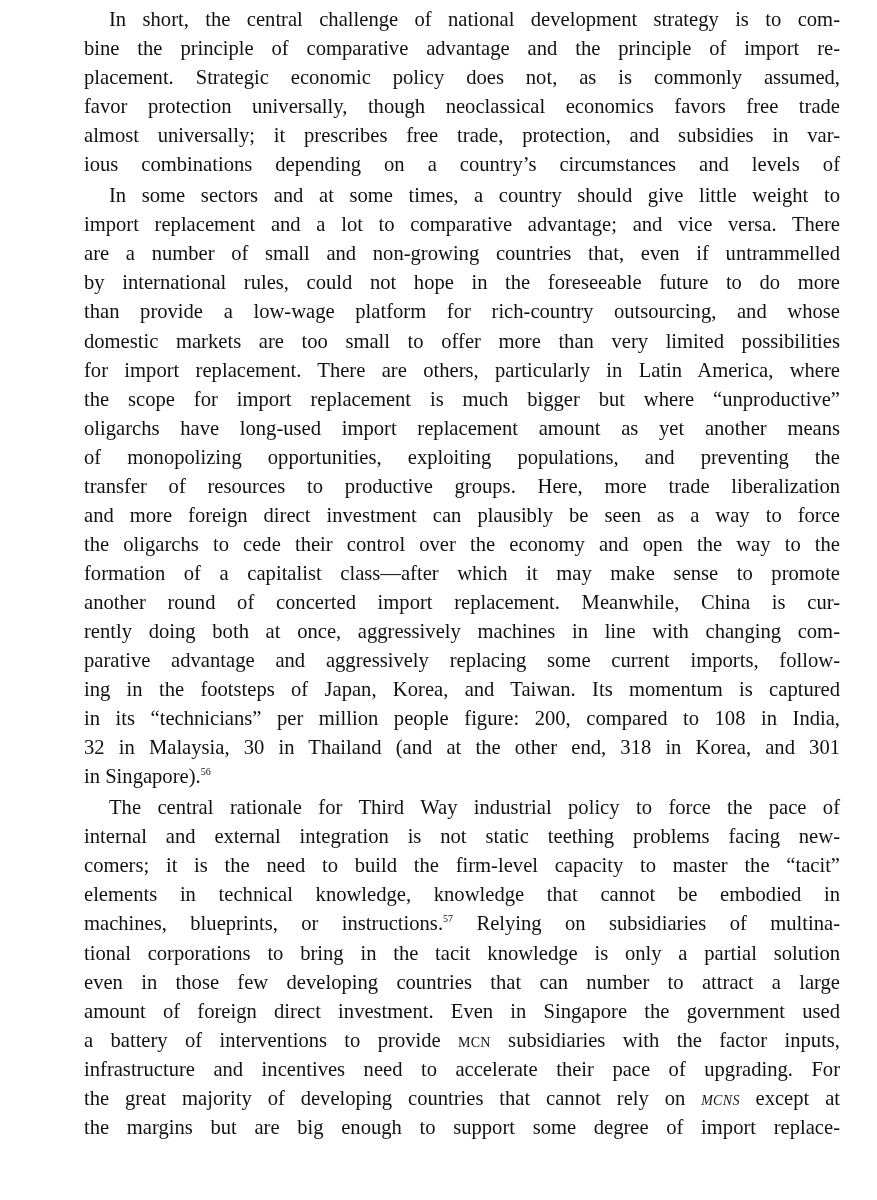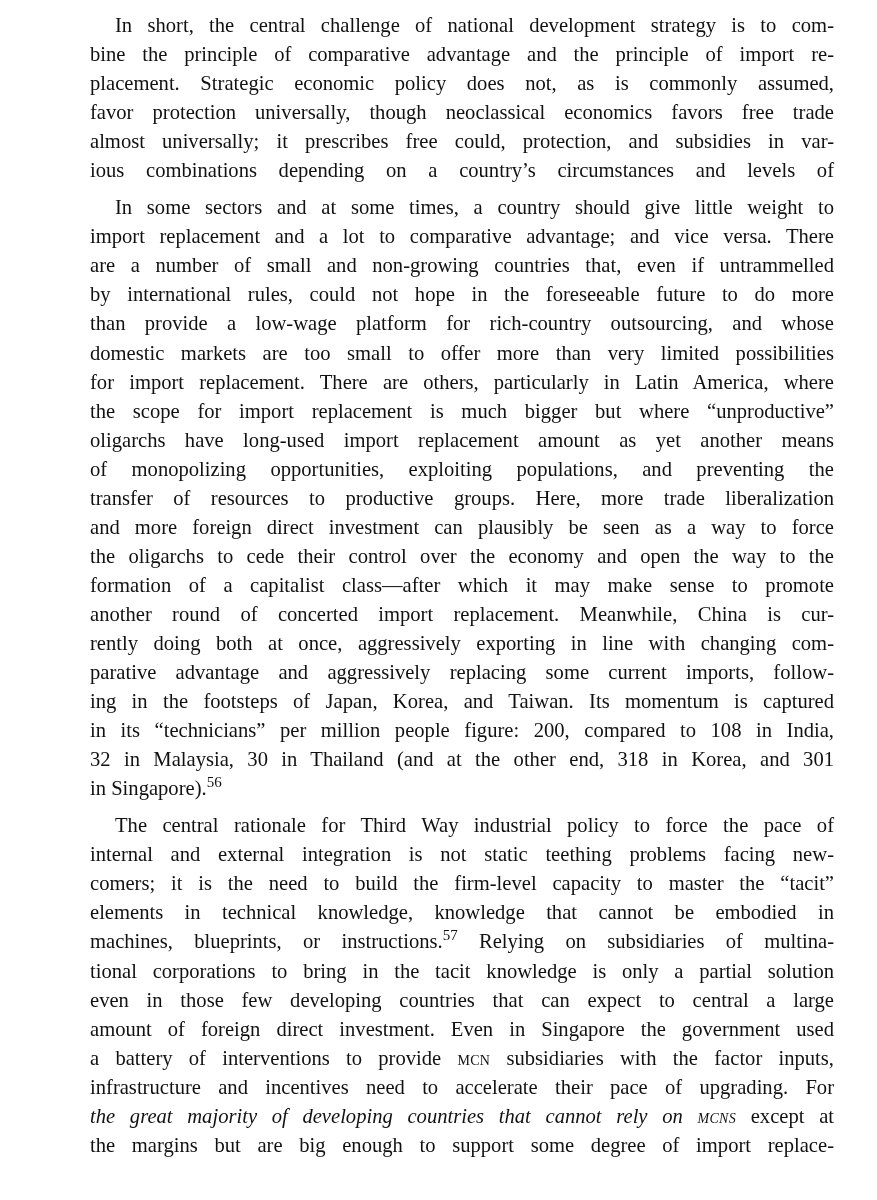--- a/index.html
+++ b/index.html
@@ -16,90 +16,90 @@
     .page {
       position: absolute;
       left: 82px;
       top: 3px;
       width: 760px;
       font-family: "Liberation Serif", "DejaVu Serif", serif;
       font-size: 20.6px;
       line-height: 29.05px;
       color: #111111;
     }
-    .para { margin: 8px; }
+    .para { margin: 2px; }
     .line {
       display: block;
       text-align: justify;
       text-align-last: justify;
       white-space: nowrap;
       height: 29.05px;
       overflow: visible;
     }
     .line.indent { padding-left: 25px; }
     .line.last { text-align-last: left; }
     .sc {
       font-variant: small-caps;
       text-transform: lowercase;
       letter-spacing: 0.3px;
     }
     sup.fn {
-      font-size: 15px;
+      font-size: 10px;
       vertical-align: 0;
       position: relative;
       top: -8px;
       line-height: 0;
     }
   </style>
 </head>
 <body>
 
 <div class="page">
 
   <p class="para">
     <span class="line indent">In short, the central challenge of national development strategy is to com-</span>
     <span class="line">bine the principle of comparative advantage and the principle of import re-</span>
     <span class="line">placement. Strategic economic policy does not, as is commonly assumed,</span>
     <span class="line">favor protection universally, though neoclassical economics favors free trade</span>
-    <span class="line">almost universally; it prescribes free could, protection, and subsidies in var-</span>
+    <span class="line">almost universally; it prescribes free trade, protection, and subsidies in var-</span>
     <span class="line">ious combinations depending on a country’s circumstances and levels of</span>
   </p>
 
   <p class="para">
     <span class="line indent">In some sectors and at some times, a country should give little weight to</span>
     <span class="line">import replacement and a lot to comparative advantage; and vice versa. There</span>
     <span class="line">are a number of small and non-growing countries that, even if untrammelled</span>
     <span class="line">by international rules, could not hope in the foreseeable future to do more</span>
     <span class="line">than provide a low-wage platform for rich-country outsourcing, and whose</span>
     <span class="line">domestic markets are too small to offer more than very limited possibilities</span>
     <span class="line">for import replacement. There are others, particularly in Latin America, where</span>
     <span class="line">the scope for import replacement is much bigger but where “unproductive”</span>
     <span class="line">oligarchs have long-used import replacement amount as yet another means</span>
     <span class="line">of monopolizing opportunities, exploiting populations, and preventing the</span>
     <span class="line">transfer of resources to productive groups. Here, more trade liberalization</span>
     <span class="line">and more foreign direct investment can plausibly be seen as a way to force</span>
     <span class="line">the oligarchs to cede their control over the economy and open the way to the</span>
     <span class="line">formation of a capitalist class—after which it may make sense to promote</span>
     <span class="line">another round of concerted import replacement. Meanwhile, China is cur-</span>
-    <span class="line">rently doing both at once, aggressively exporting in line with changing com-</span>
+    <span class="line">rently doing both at once, aggressively machines in line with changing com-</span>
     <span class="line">parative advantage and aggressively replacing some current imports, follow-</span>
     <span class="line">ing in the footsteps of Japan, Korea, and Taiwan. Its momentum is captured</span>
     <span class="line">in its “technicians” per million people figure: 200, compared to 108 in India,</span>
     <span class="line">32 in Malaysia, 30 in Thailand (and at the other end, 318 in Korea, and 301</span>
     <span class="line last"><span style="white-space: pre;">in Singapore).</span><sup class="fn">56</sup></span>
   </p>
 
   <p class="para">
     <span class="line indent">The central rationale for Third Way industrial policy to force the pace of</span>
     <span class="line">internal and external integration is not static teething problems facing new-</span>
     <span class="line">comers; it is the need to build the firm-level capacity to master the “tacit”</span>
     <span class="line">elements in technical knowledge, knowledge that cannot be embodied in</span>
     <span class="line"><span style="white-space: pre;">machines, blueprints, or instructions.</span><sup class="fn">57</sup><span style="white-space: pre;"> Relying on subsidiaries of multina-</span></span>
     <span class="line">tional corporations to bring in the tacit knowledge is only a partial solution</span>
-    <span class="line">even in those few developing countries that can expect to central a large</span>
+    <span class="line">even in those few developing countries that can number to attract a large</span>
     <span class="line">amount of foreign direct investment. Even in Singapore the government used</span>
     <span class="line"><span style="white-space: pre;">a battery of interventions to provide </span><span class="sc" style="white-space: pre;">MCN</span><span style="white-space: pre;"> subsidiaries with the factor inputs,</span></span>
     <span class="line">infrastructure and incentives need to accelerate their pace of upgrading. For</span>
-    <span class="line"><span style="white-space: pre; font-style: italic;">the great majority of developing countries that cannot rely on </span><span class="sc" style="white-space: pre; font-style: italic;">MCNs</span><span style="white-space: pre;"> except at</span></span>
+    <span class="line"><span style="white-space: pre;">the great majority of developing countries that cannot rely on </span><span class="sc" style="white-space: pre; font-style: italic;">MCNs</span><span style="white-space: pre;"> except at</span></span>
     <span class="line">the margins but are big enough to support some degree of import replace-</span>
   </p>
 
 </div>
 
 </body></html>

